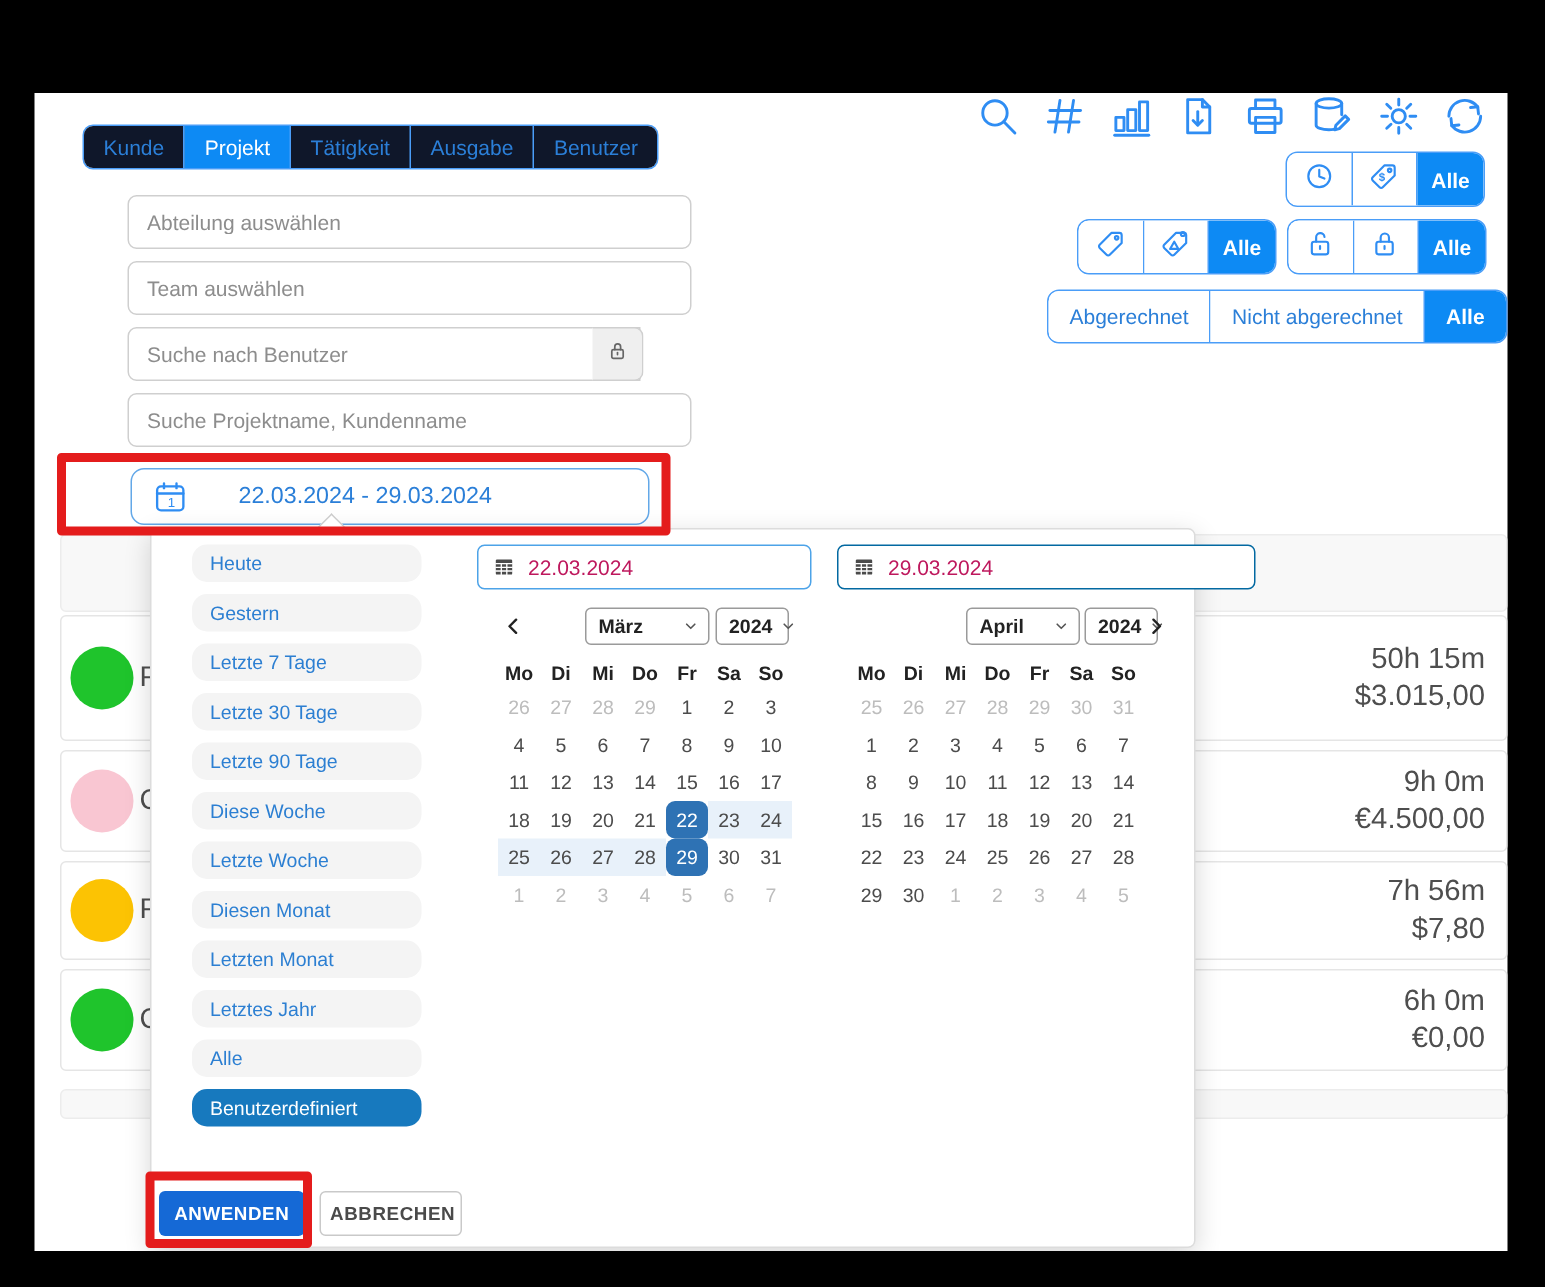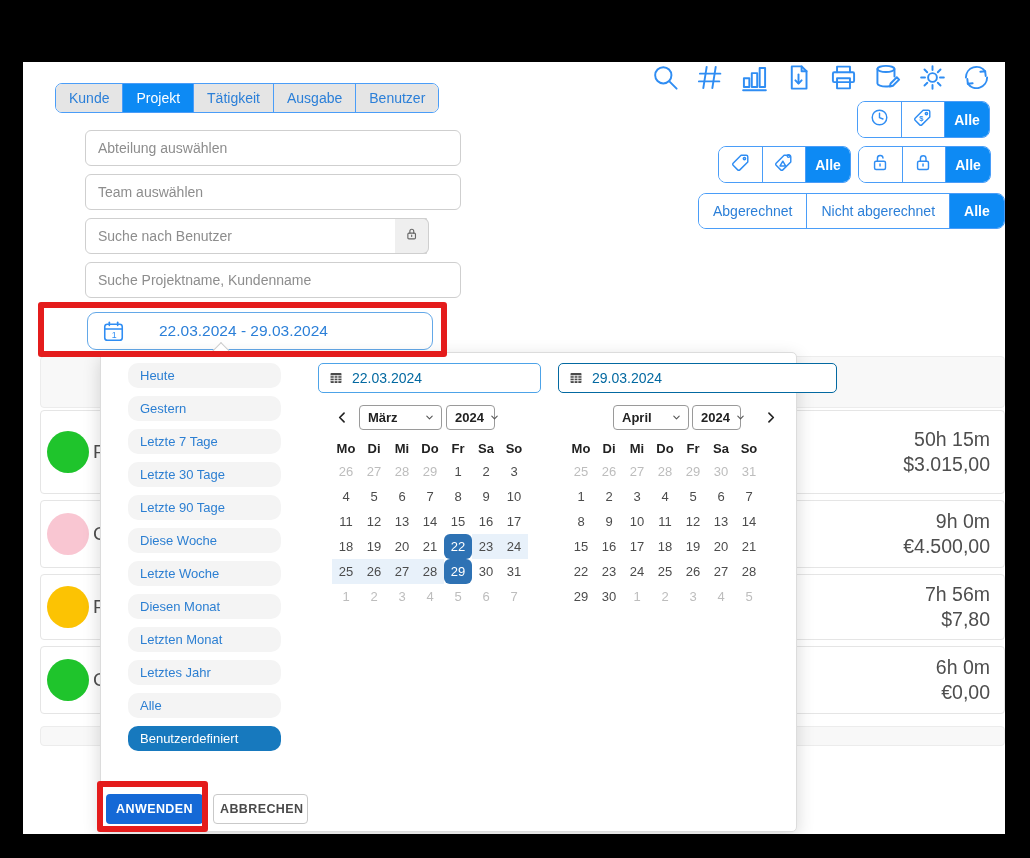--- a/index.html
+++ b/index.html
@@ -2,21 +2,21 @@
 <html><head>
 <meta charset="utf-8">
 <style>
   html,body{margin:0;padding:0;background:#000;}
   *{box-sizing:border-box;font-family:"Liberation Sans",sans-serif;}
   #stage{position:relative;width:1030px;height:858px;background:#000;overflow:hidden;}
   #panel{position:absolute;left:23px;top:62px;width:982px;height:772px;background:#fff;}
 
   
   .tabgroup{position:absolute;left:55px;top:83px;display:flex;border:1.5px solid #4a9df8;border-radius:7px;overflow:hidden;height:30px;background:#fff;}
-  .tab{display:flex;align-items:center;padding:0 13px;color:#2b7fd8;font-size:14px;cursor:pointer;border-right:1px solid #4a9df8;background:#e5e5e5;}
+  .tab{display:flex;align-items:center;padding:0 13px;color:#2b7fd8;font-size:14px;cursor:pointer;border-right:1px solid #4a9df8;background:#0f172a;}
   .tab:last-child{border-right:none;}
   .tab.active{background:#0d8af4;color:#fff;}
 
   
   .finput{position:absolute;left:53px;width:376px;height:36px;border:1px solid #cfcfcf;border-radius:6px;background:#fff;font-size:14px;color:#555;padding:0 12px;outline:none;margin-left:32px;}
   .finput::placeholder{color:#8d8d8d;}
   #fi-2{width:342px;border-top-right-radius:0;border-bottom-right-radius:0;}
   .addon{position:absolute;left:395px;top:218px;width:34px;height:36px;background:#efefef;border:1px solid #cfcfcf;border-left:none;border-radius:0 6px 6px 0;display:flex;align-items:center;justify-content:center;color:#666;}
 
   
@@ -59,25 +59,25 @@
   #caret{position:absolute;left:214px;top:345px;width:14px;height:14px;background:#fff;border-left:1px solid #ccc;border-top:1px solid #ccc;transform:rotate(45deg);z-index:11;}
 
   #presets{position:absolute;left:27px;top:10px;width:153px;}
   .preset{height:25px;margin-bottom:8px;background:#f4f4f4;border-radius:10px;display:flex;align-items:center;padding-left:12px;color:#2c7fd2;font-size:13px;cursor:pointer;}
   .preset.selected{background:#1779be;color:#fff;}
 
   .dinput{position:absolute;height:30px;border-radius:5px;display:flex;align-items:center;padding-left:9px;background:#fff;}
   #dinput-start{left:217px;top:10px;width:223px;border:1.5px solid #4da3e8;}
   #dinput-end{left:457px;top:10px;width:279px;border:1px solid #0369a1;}
   .dinput .cal{color:#4a4a4a;margin-right:8px;display:flex;}
-  .dinput .dval{font-size:14px;color:#0369a1;}
+  .dinput .dval{font-size:14px;color:#be185d;}
 
   .navarrow{position:absolute;top:52px;width:16px;height:25px;display:flex;align-items:center;justify-content:center;color:#222;cursor:pointer;}
   #nav-prev{left:233px;} #nav-next{left:661px;}
-  .mselect{position:absolute;top:52px;height:25px;border:1px solid #9a9a9a;border-radius:4px;display:flex;align-items:center;justify-content:space-between;padding:0 5px 0 8px;font-size:13px;font-weight:bold;color:#222;background:#fff;cursor:pointer;}
+  .mselect{position:absolute;top:52px;height:25px;border:1px solid #9a9a9a;border-radius:4px;display:flex;align-items:center;justify-content:space-between;padding:0 5px 0 8px;font-size:13px;font-weight:bold;color:#222;background:#fff;cursor:pointer;margin-left:31px;}
   #msel-0{left:258px;width:83px;} #ysel-0{left:345px;width:49px;}
   #msel-1{left:512px;width:76px;} #ysel-1{left:591px;width:49px;}
   .mselect .chev{color:#555;display:flex;margin-left:4px;}
 
   .calgrid{position:absolute;top:84px;width:196px;display:grid;grid-template-columns:repeat(7,28px);}
   #cal-0{left:231px;} #cal-1{left:466px;}
   .wd{height:22px;display:flex;align-items:center;justify-content:center;font-size:13px;font-weight:bold;color:#222;}
   .day{height:25px;display:flex;align-items:center;justify-content:center;font-size:13px;color:#4c4c4c;cursor:pointer;}
   .day.muted{color:#bdbdbd;}
   .day.range{background:#e8f1fa;}

